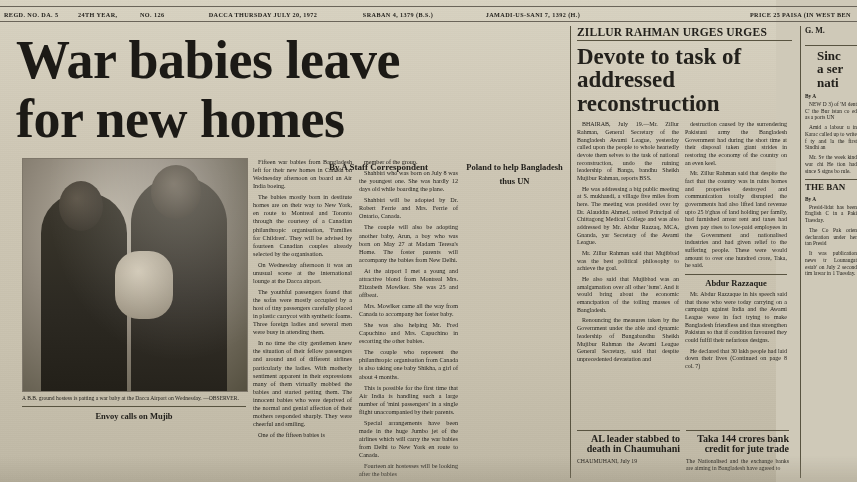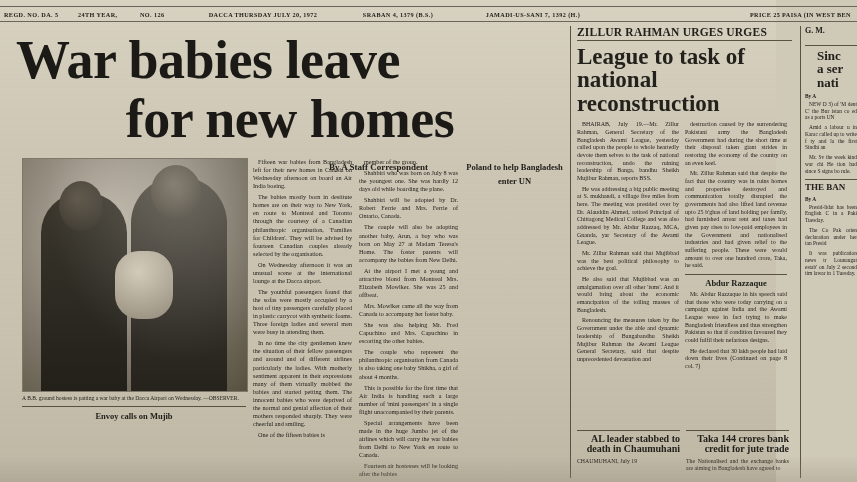--- a/index.html
+++ b/index.html
@@ -45,21 +45,21 @@
   .headline{
     font-family:"Liberation Serif", serif;
     font-weight:bold;
     font-size:54px;
     line-height:0.98;
     letter-spacing:-0.5px;
     margin:8px 0 0 8px;
     width:548px;
     color:#1c1a16;
   }
-  .headline .l2{display:block;margin-top:6px;text-align:center;}
+  .headline .l2{display:block;margin-top:6px;}
   .byline{
     text-align:right;font-size:9px;font-weight:bold;
     margin-top:16px;margin-left:170px;width:250px;
     font-family:"Liberation Serif", serif;
   }
   .left-body{
     position:absolute;top:132px;left:0;width:556px;height:348px;
     display:flex;gap:7px;
   }
   .photo-wrap{
@@ -222,28 +222,28 @@
         <p>Mrs. Mowlker came all the way from Canada to accompany her foster baby.</p>
         <p>She was also helping Mr. Fred Capuchino and Mrs. Capuchino in escorting the other babies.</p>
         <p>The couple who represent the philanthropic organisation from Canada is also taking one baby Shikha, a girl of about 4 months.</p>
         <p>This is possible for the first time that Air India is handling such a large number of 'mini passengers' in a single flight unaccompanied by their parents.</p>
         <p>Special arrangements have been made in the huge Jumbo jet of the airlines which will carry the war babies from Delhi to New York en route to Canada.</p>
         <p>Fourteen air hostesses will be looking after the babies</p>
       </div>
 
       <div class="col-text lc3">
         <div class="sub-head">Poland to help Bangladesh</div>
-        <div class="sub-head">enter UN</div>
+        <div class="sub-head">thus UN</div>
       </div>
     </div>
   </div>
 
   <div class="mid-col">
     <div class="kicker">ZILLUR RAHMAN URGES URGES</div>
-    <div class="mid-headline">League to task of national reconstruction</div>
+    <div class="mid-headline">Devote to task of addressed reconstruction</div>
     <div class="mid-body">
       <div class="c">
         <p>BHAIRAB, July 19.—Mr. Zillur Rahman, General Secretary of the Bangladesh Awami League, yesterday called upon the people to whole heartedly devote them selves to the task of national reconstruction, undo the ruining leadership of Banga, bandhu Sheikh Mujibur Rahman, reports BSS.</p>
         <p>He was addressing a big public meeting at S. mukhandi, a village five miles from here. The meeting was presided over by Dr. Alauddin Ahmed, retired Principal of Chittagong Medical College and was also addressed by Mr. Abdur Razzaq, MCA, Gnanda, yar Secretary of the Awami League.</p>
         <p>Mr. Zillur Rahman said that Mujibbad was the best political philosophy to achieve the goal.</p>
         <p>He also said that Mujibbad was an amalgamation over all other 'isms'. And it would bring about the economic emancipation of the toiling masses of Bangladesh.</p>
         <p>Renouncing the measures taken by the Government under the able and dynamic leadership of Bangabandhu Sheikh Mujibur Rahman the Awami League General Secretary, said that despite unprecedented devastation and</p>
         <p></p>
       </div>
       <div class="c">

